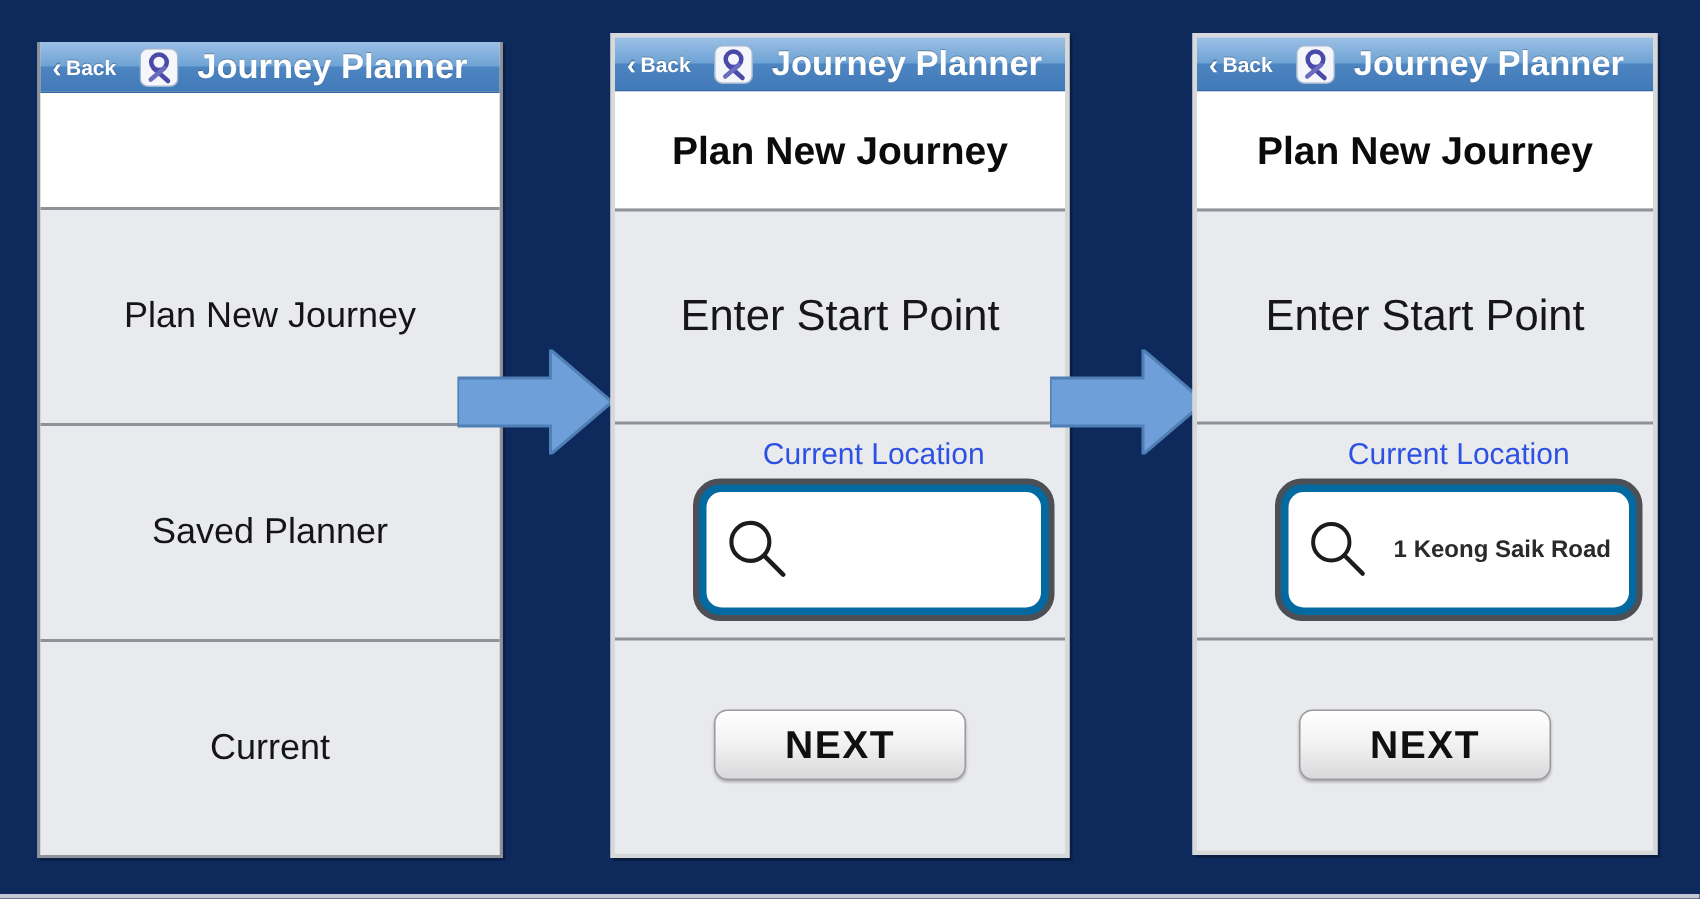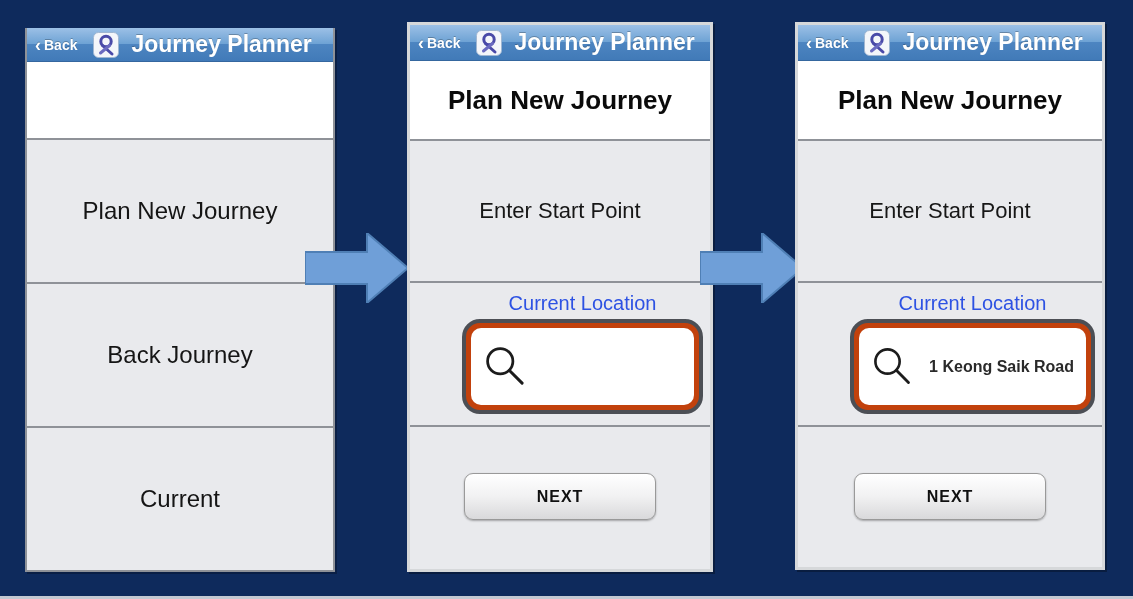--- a/index.html
+++ b/index.html
@@ -71,52 +71,52 @@
   .title-band {
     flex:0 0 78px;
     display:flex; align-items:center; justify-content:center;
     background:#ffffff;
     font-size:26px; font-weight:bold; color:#0b0b0b;
   }
   .section { border-top:2px solid #8f9298; background:#e9eaed; }
   .section-prompt {
     flex:0 0 142px;
     display:flex; align-items:center; justify-content:center;
-    font-size:22px; color:#171717;
+    font-size:29px; color:#171717;
   }
   .section-locate { flex:0 0 144px; text-align:center;padding-left:45px; }
   .location-link {
     display:inline-block; margin-top:9px;
     color:#2d52e3; font-size:20px;
     cursor:pointer; text-decoration:none;
   }
   .search-field {
     margin:4px 7px 0;
     height:95px;
     border:4px solid #4c4f55; border-radius:18px;
-    background:#c2410c;
+    background:#0369a1;
     padding:5px;
     cursor:text;
   }
   .search-inner {
     width:100%; height:100%;
     background:#ffffff; border-radius:10px;
     display:flex; align-items:center;
     padding:0 12px; gap:14px;
   }
   .search-value { font-size:16px; font-weight:bold; color:#2a2a2a; white-space:nowrap; }
   .section-actions { flex:1 1 auto; display:flex; justify-content:center; align-items:flex-start; }
   .next-btn {
     margin-top:46px;
-    width:192px; height:47px;
+    width:168px; height:47px;
     border:1px solid #999999; border-radius:9px;
     background:linear-gradient(180deg,#ffffff 0%,#f1f1f2 50%,#d9d9db 100%);
     box-shadow:0 1px 2px rgba(0,0,0,0.3);
     font-family:"Liberation Sans", sans-serif;
-    font-size:16px; font-weight:bold; letter-spacing:1px; color:#101010;
+    font-size:26px; font-weight:bold; letter-spacing:1px; color:#101010;
     cursor:pointer;
   }
 
   
   .flow-arrow { position:absolute; width:103px; height:70px; }
   .flow-arrow.a1 { left:305px; top:233px; }
   .flow-arrow.a2 { left:700px; top:233px; }
 
   
   .bottom-strip {
@@ -137,21 +137,21 @@
     <svg class="app-logo" width="26" height="26" viewBox="0 0 26 26">
       <rect x="0.5" y="0.5" width="25" height="25" rx="5" fill="#f4f6fa" stroke="#9fb6d2"></rect>
       <circle cx="13" cy="9.5" r="5.2" fill="none" stroke="#4a4aa8" stroke-width="3"></circle>
       <path d="M9.5 13.5 L19 22" stroke="#4a4aa8" stroke-width="3" fill="none" stroke-linecap="round"></path>
       <path d="M16.5 13.5 L7.5 21" stroke="#6b6bc0" stroke-width="3" fill="none" stroke-linecap="round"></path>
     </svg>
     <span class="nav-title">Journey Planner</span>
   </div>
   <div class="white-band"></div>
   <div class="menu-cell">Plan New Journey</div>
-  <div class="menu-cell">Back Journey</div>
+  <div class="menu-cell">Saved Planner</div>
   <div class="menu-cell">Current</div>
 </div>
 
 <svg class="flow-arrow a1" viewBox="0 0 103 70">
   <polygon points="0,19 62,19 62,0 103,35 62,70 62,51 0,51" fill="#6f9fd8" stroke="#4f7fb5" stroke-width="2"></polygon>
 </svg>
 
 <div class="phone framed screen2">
   <div class="navbar">
     <button class="back-btn">

